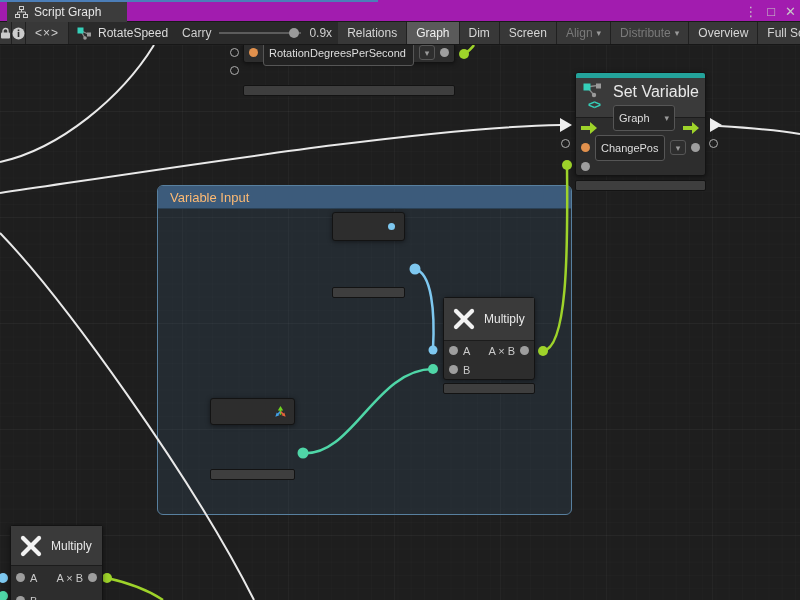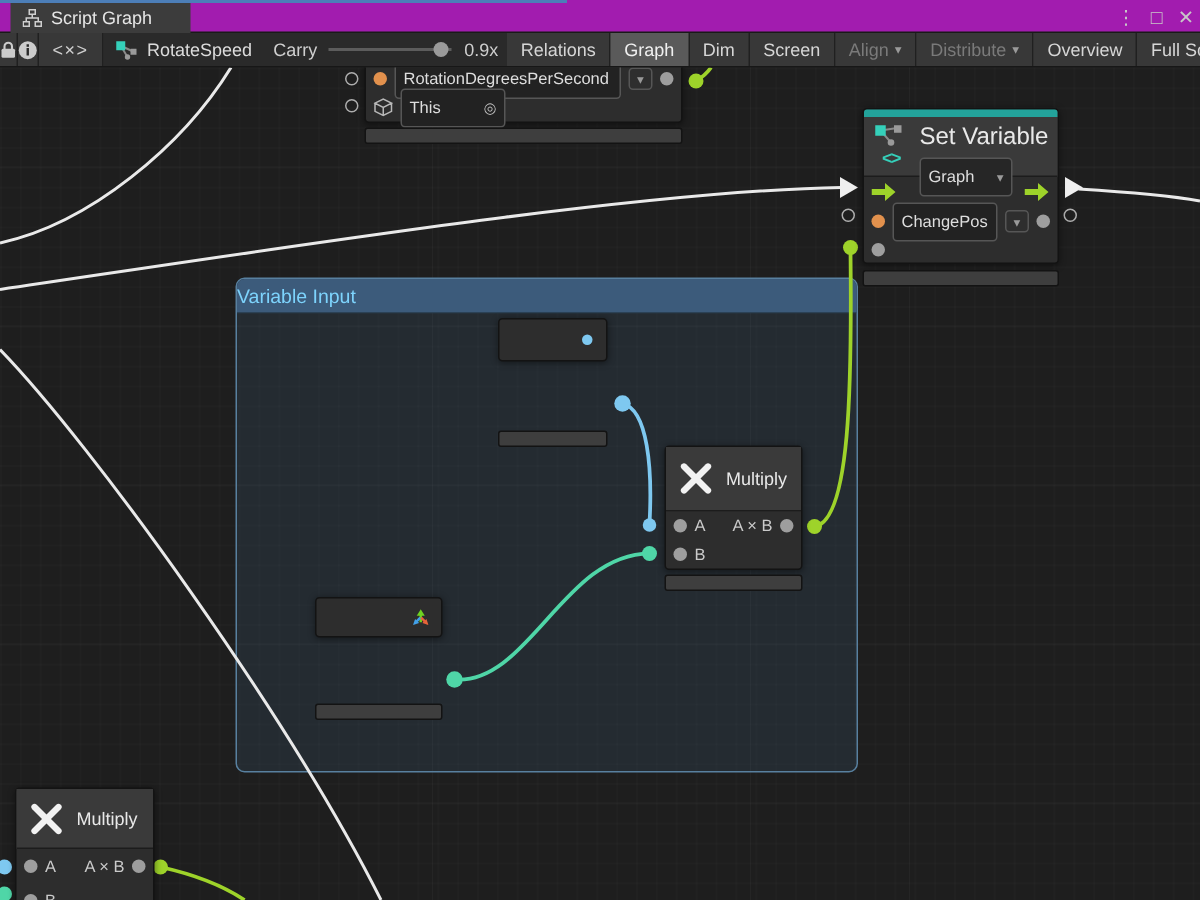--- a/index.html
+++ b/index.html
@@ -41,22 +41,22 @@
       linear-gradient(rgba(255,255,255,0.030) 1px, transparent 1px),
       linear-gradient(90deg, rgba(255,255,255,0.030) 1px, transparent 1px),
       linear-gradient(rgba(255,255,255,0.011) 1px, transparent 1px),
       linear-gradient(90deg, rgba(255,255,255,0.011) 1px, transparent 1px);
     background-size:106px 106px, 106px 106px, 13.25px 13.25px, 13.25px 13.25px;
     background-position:76px 66px, 76px 66px, 0 0, 0 0; }
 
   .group { position:absolute; left:157px; top:140px; width:415px; height:330px; z-index:1;
            background:rgba(70,112,152,0.16); border:1px solid #58809f; border-radius:6px; }
   .group-header { height:23px; background:#3c5b7b; border-bottom:1px solid #2b4155;
-                  border-radius:5px 5px 0 0; display:flex; align-items:center; 
-                  font-size:13px; color:#7dd3fc; }
+                  border-radius:5px 5px 0 0; display:flex; align-items:center; padding-left:12px;
+                  font-size:13px; color:#fdba74; }
 
   svg.wires { position:absolute; left:0; top:0; width:800px; height:555px; z-index:5; }
 
   
   .node { position:absolute; z-index:10; background:#2d2d2d; border:1px solid #131313;
           border-radius:3px; box-shadow:0 1px 5px rgba(0,0,0,0.45); }
   .nheader { background:#3a3a3a; border-bottom:1px solid #1c1c1c; }
   .nfooter { position:absolute; left:-1px; right:-1px; height:11px; background:#3e3e3e;
              border:1px solid #131313; border-radius:2px; }
   .prow { display:flex; align-items:center; padding:0 5px; gap:5px; font-size:11px; color:#cacaca; }
@@ -212,29 +212,20 @@
       <div class="prow" style="height:19px;">
         <div class="dot orange"></div>
         <div class="field" style="flex:1;">
           <span>RotationDegreesPerSecond</span>
         </div>
         <div class="dd-btn">
           <span class="chev">▾</span>
         </div>
         <div class="dot gray"></div>
       </div>
-      <div class="prow" style="height:19px;">
-        <svg width="13" height="13" viewBox="0 0 13 13">
-          <path d="M1,3.8 L6.5,1 L12,3.8 L6.5,6.6 Z M1,3.8 V9.2 L6.5,12 L12,9.2 V3.8 M6.5,6.6 V12" fill="none" stroke="#b8b8b8" stroke-width="1"></path>
-        </svg>
-        <div class="field" style="width:70px; justify-content:space-between;">
-          <span>This</span>
-          <span style="font-size:10px; color:#bbb;">◎</span>
-        </div>
-      </div>
       <div class="nfooter" style="top:42px;"></div>
     </div>
 
     <div class="node" style="left:575px; top:27px; width:131px;">
       <div class="teal-strip"></div>
       <div class="nheader sv-header" style="height:40px;">
         <div class="sv-icon-col">
           <svg width="22" height="15" viewBox="0 0 22 15">
             <line x1="4" y1="4" x2="14" y2="2.5" stroke="#8a8a8a" stroke-width="1.3"></line>
             <line x1="4" y1="4" x2="11" y2="12" stroke="#8a8a8a" stroke-width="1.3"></line>

